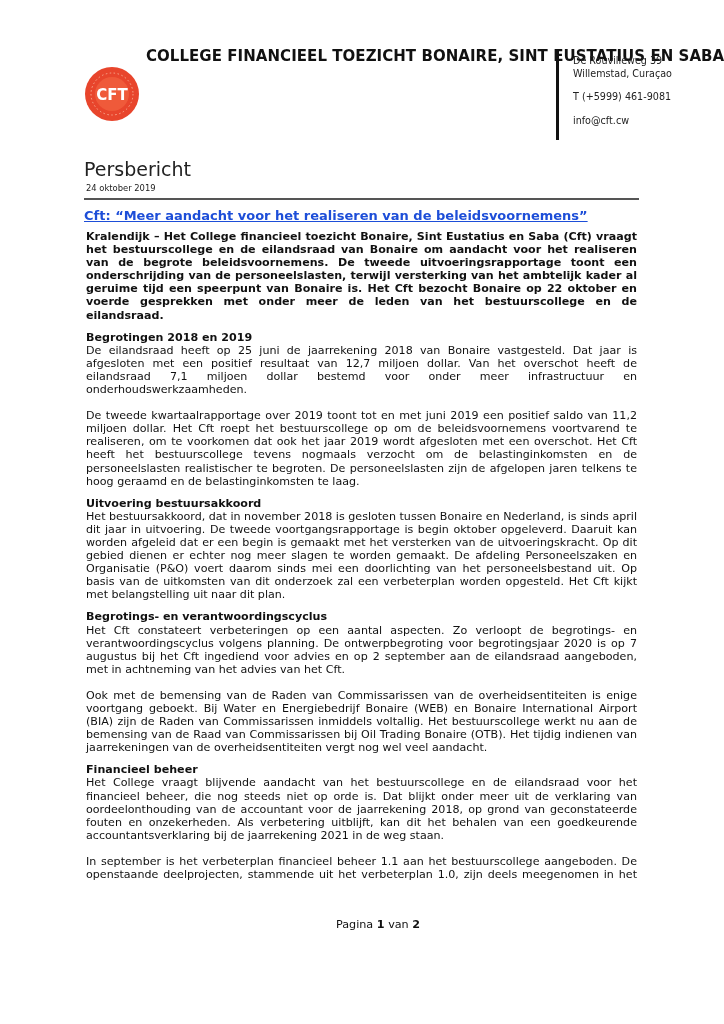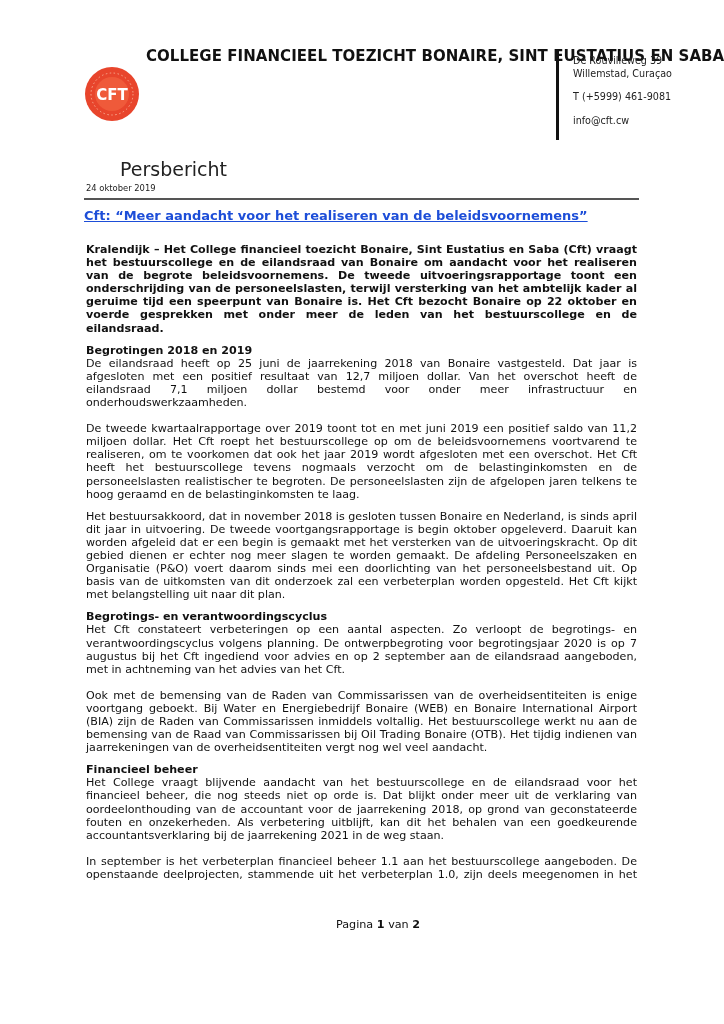--- a/index.html
+++ b/index.html
@@ -5,25 +5,25 @@
   html, body { margin: 0; padding: 0; background: #ffffff; }
   body { width: 724px; height: 1024px; position: relative; overflow: hidden;
          font-family: "DejaVu Sans", sans-serif; color: #111; }
   .logo { position: absolute; left: 84px; top: 66px; width: 56px; height: 56px; }
   .org-name { position: absolute; left: 146px; top: 47px; font-size: 15px; font-weight: bold;
               letter-spacing: 0.05px; color: #111; white-space: nowrap; }
   .vbar { position: absolute; left: 556px; top: 50px; width: 3px; height: 90px; background: #111; }
   .contact { position: absolute; left: 573px; top: 55px; font-size: 9.6px; color: #222; line-height: 12.5px; }
   .contact div { white-space: nowrap; }
   .contact .gap { height: 11px; }
-  .title { position: absolute; left: 84px; top: 158px; font-size: 19px; color: #222; font-weight: normal; margin-left: 36px; }
+  .title { position: absolute; left: 84px; top: 158px; font-size: 19px; color: #222; font-weight: normal; }
   .date { position: absolute; left: 86px; top: 183px; font-size: 8.4px; color: #222; }
   .rule { position: absolute; left: 84px; top: 198px; width: 555px; height: 2px; background: #555; }
   .headline { position: absolute; left: 84px; top: 208px; font-size: 13px; font-weight: bold; color: #1d4ed8; white-space: nowrap; text-decoration: underline; }
-  .content { position: absolute; left: 86px; top: 243px; width: 551px; font-size: 11.1px; line-height: 13.1px; color: #111; }
+  .content { position: absolute; left: 86px; top: 230px; width: 551px; font-size: 11.1px; line-height: 13.1px; color: #111; }
   .content p { margin: 0; text-align: justify; }
   .content .lead { font-weight: bold; margin-bottom: 9px; }
   .content h3 { margin: 0; font-size: 11.1px; font-weight: bold; line-height: 13.1px; }
   .content .par { margin-bottom: 13px; }
   .content .par-tight { margin-bottom: 9px; }
   .footer { position: absolute; left: 16px; width: 724px; top: 918px; text-align: center; font-size: 11.2px; color: #111; }
   .footer b { font-weight: bold; }
 </style>
 </head>
 <body>
@@ -57,20 +57,21 @@
 <div class="content">
   <p class="lead">Kralendijk – Het College financieel toezicht Bonaire, Sint Eustatius en Saba (Cft) vraagt het bestuurscollege en de eilandsraad van Bonaire om aandacht voor het realiseren van de begrote beleidsvoornemens. De tweede uitvoeringsrapportage toont een onderschrijding van de personeelslasten, terwijl versterking van het ambtelijk kader al geruime tijd een speerpunt van Bonaire is. Het Cft bezocht Bonaire op 22 oktober en voerde gesprekken met onder meer de leden van het bestuurscollege en de eilandsraad.</p>
 
   <div>
     <h3>Begrotingen 2018 en 2019</h3>
     <p class="par">De eilandsraad heeft op 25 juni de jaarrekening 2018 van Bonaire vastgesteld. Dat jaar is afgesloten met een positief resultaat van 12,7 miljoen dollar. Van het overschot heeft de eilandsraad 7,1 miljoen dollar bestemd voor onder meer infrastructuur en onderhoudswerkzaamheden.</p>
     <p class="par-tight">De tweede kwartaalrapportage over 2019 toont tot en met juni 2019 een positief saldo van 11,2 miljoen dollar. Het Cft roept het bestuurscollege op om de beleidsvoornemens voortvarend te realiseren, om te voorkomen dat ook het jaar 2019 wordt afgesloten met een overschot. Het Cft heeft het bestuurscollege tevens nogmaals verzocht om de belastinginkomsten en de personeelslasten realistischer te begroten. De personeelslasten zijn de afgelopen jaren telkens te hoog geraamd en de belastinginkomsten te laag.</p>
   </div>
 
   <div>
+    <h3>Uitvoering bestuursakkoord</h3>
     <p class="par-tight">Het bestuursakkoord, dat in november 2018 is gesloten tussen Bonaire en Nederland, is sinds april dit jaar in uitvoering. De tweede voortgangsrapportage is begin oktober opgeleverd. Daaruit kan worden afgeleid dat er een begin is gemaakt met het versterken van de uitvoeringskracht. Op dit gebied dienen er echter nog meer slagen te worden gemaakt. De afdeling Personeelszaken en Organisatie (P&amp;O) voert daarom sinds mei een doorlichting van het personeelsbestand uit. Op basis van de uitkomsten van dit onderzoek zal een verbeterplan worden opgesteld. Het Cft kijkt met belangstelling uit naar dit plan.</p>
   </div>
 
   <div>
     <h3>Begrotings- en verantwoordingscyclus</h3>
     <p class="par">Het Cft constateert verbeteringen op een aantal aspecten. Zo verloopt de begrotings- en verantwoordingscyclus volgens planning. De ontwerpbegroting voor begrotingsjaar 2020 is op 7 augustus bij het Cft ingediend voor advies en op 2 september aan de eilandsraad aangeboden, met in achtneming van het advies van het Cft.</p>
     <p class="par-tight">Ook met de bemensing van de Raden van Commissarissen van de overheidsentiteiten is enige voortgang geboekt. Bij Water en Energiebedrijf Bonaire (WEB) en Bonaire International Airport (BIA) zijn de Raden van Commissarissen inmiddels voltallig. Het bestuurscollege werkt nu aan de bemensing van de Raad van Commissarissen bij Oil Trading Bonaire (OTB). Het tijdig indienen van jaarrekeningen van de overheidsentiteiten vergt nog wel veel aandacht.</p>
   </div>
 
   <div>

